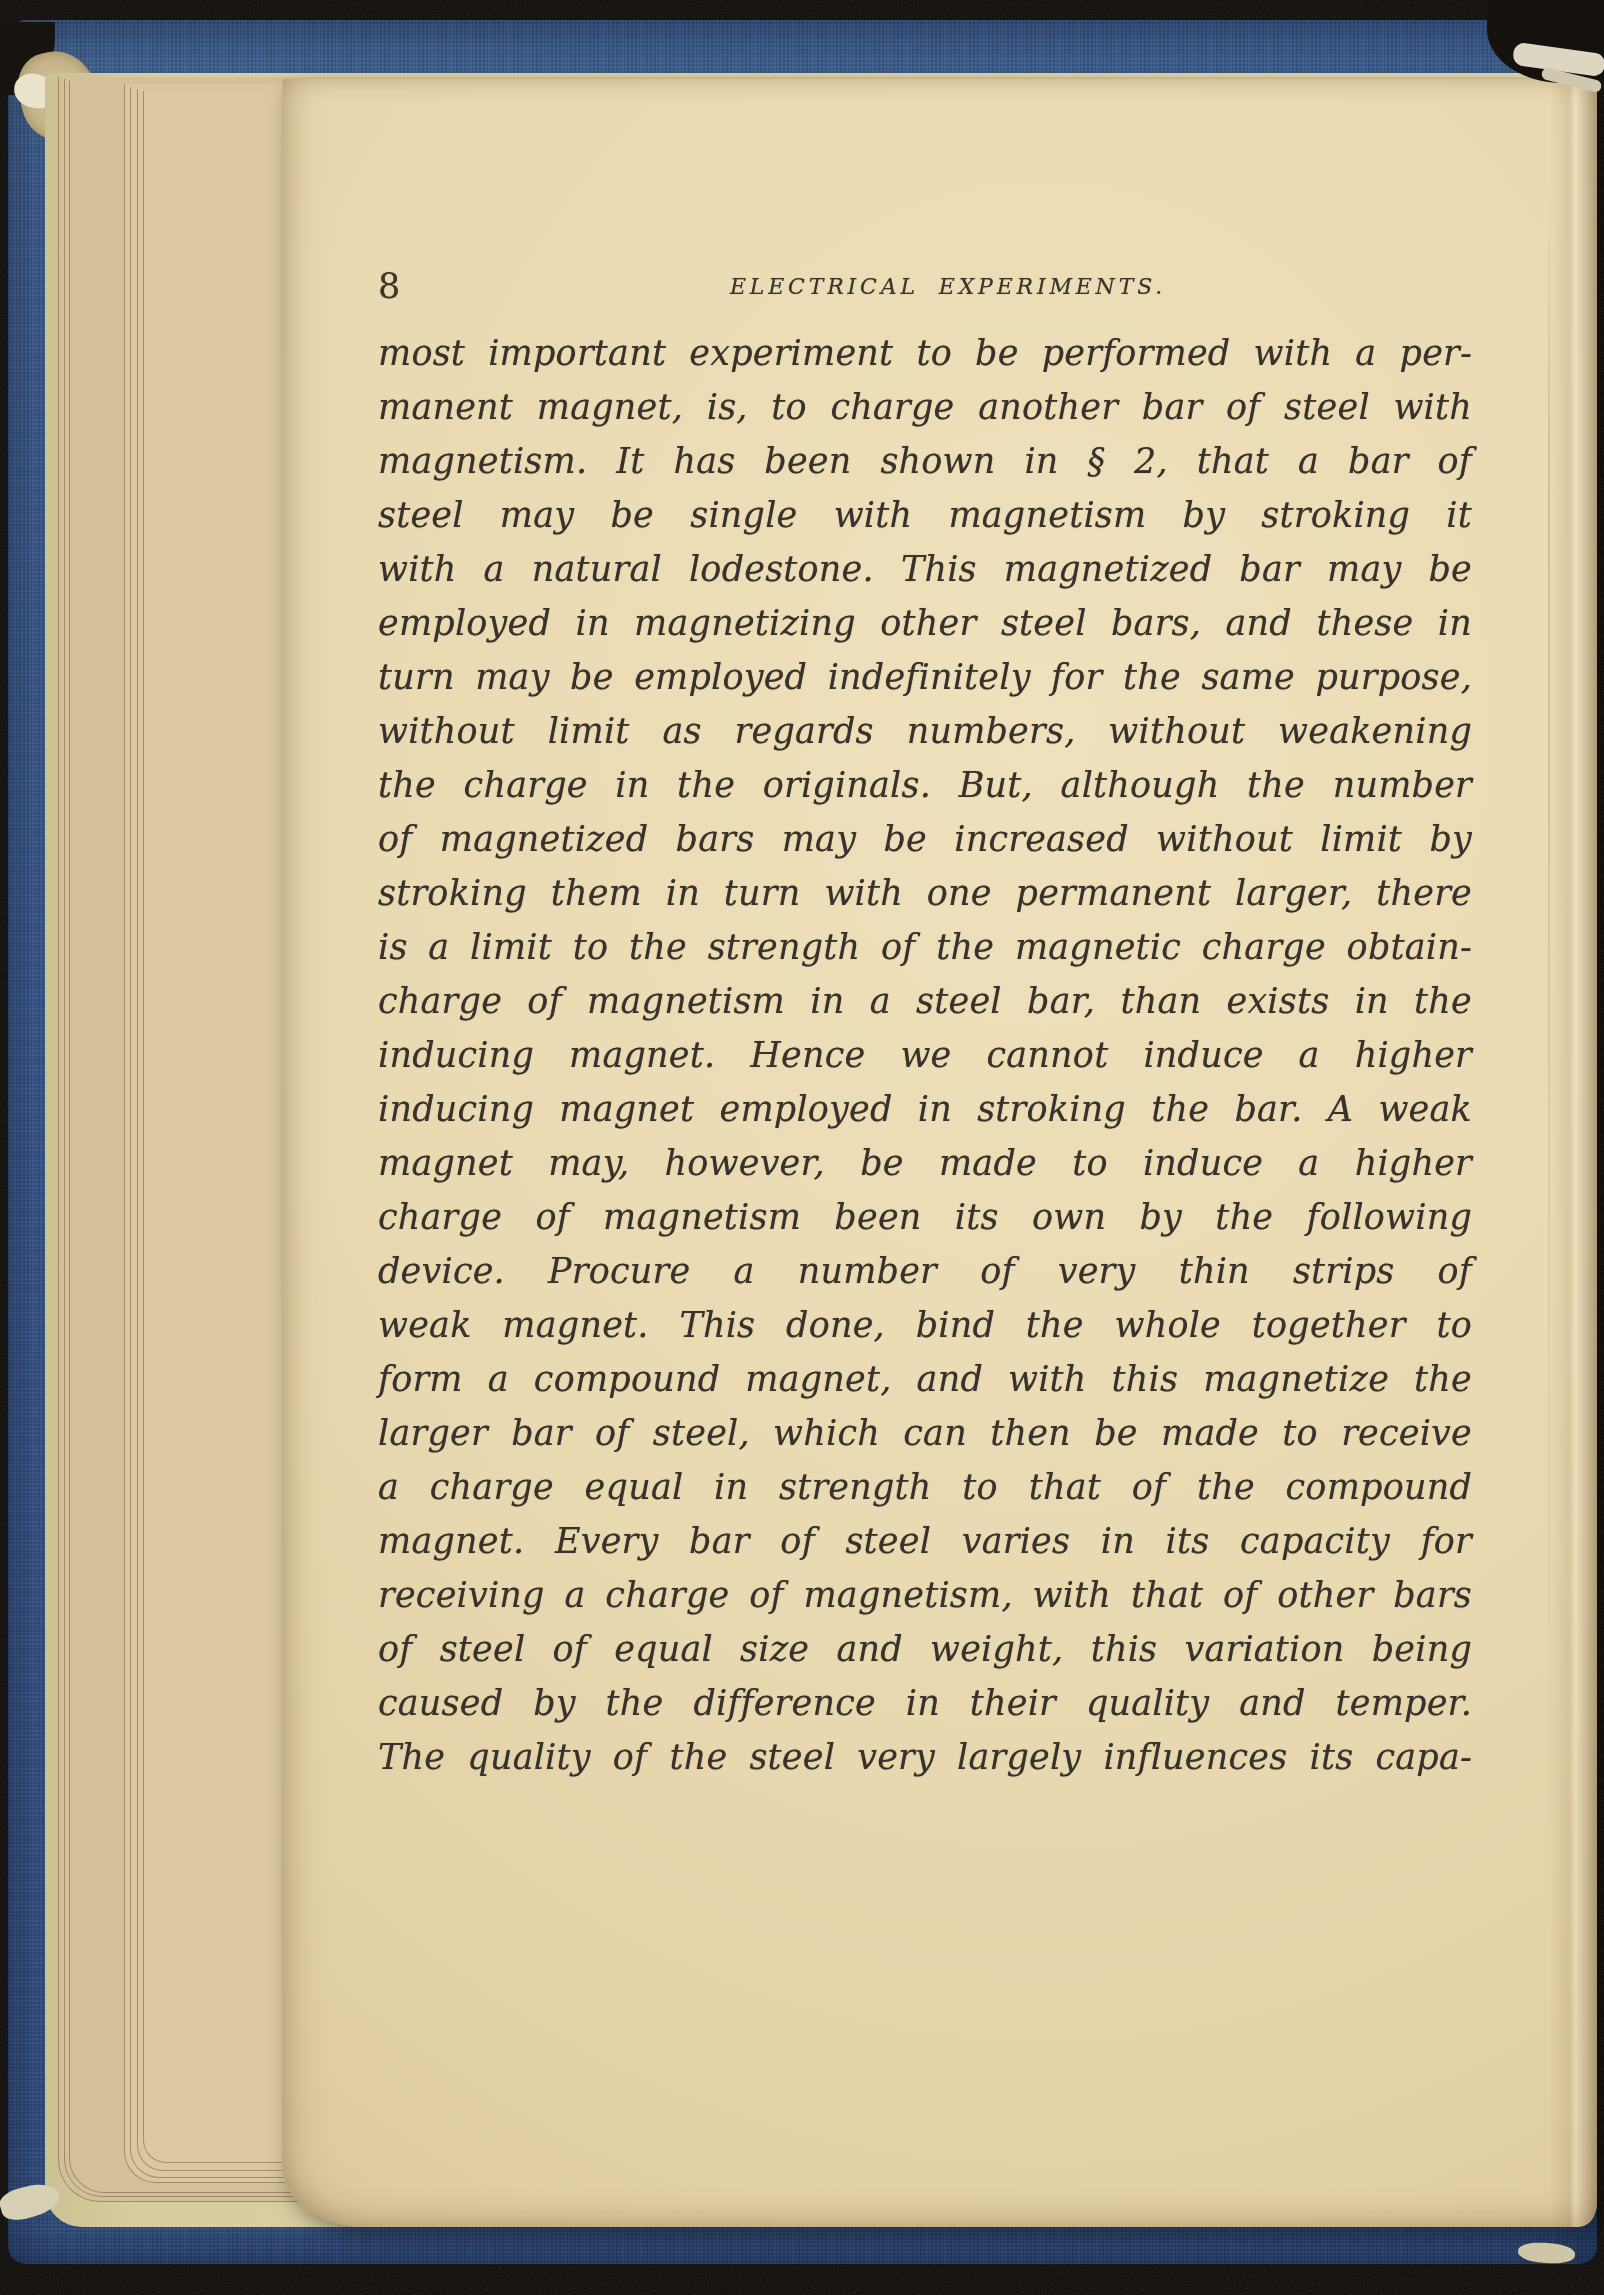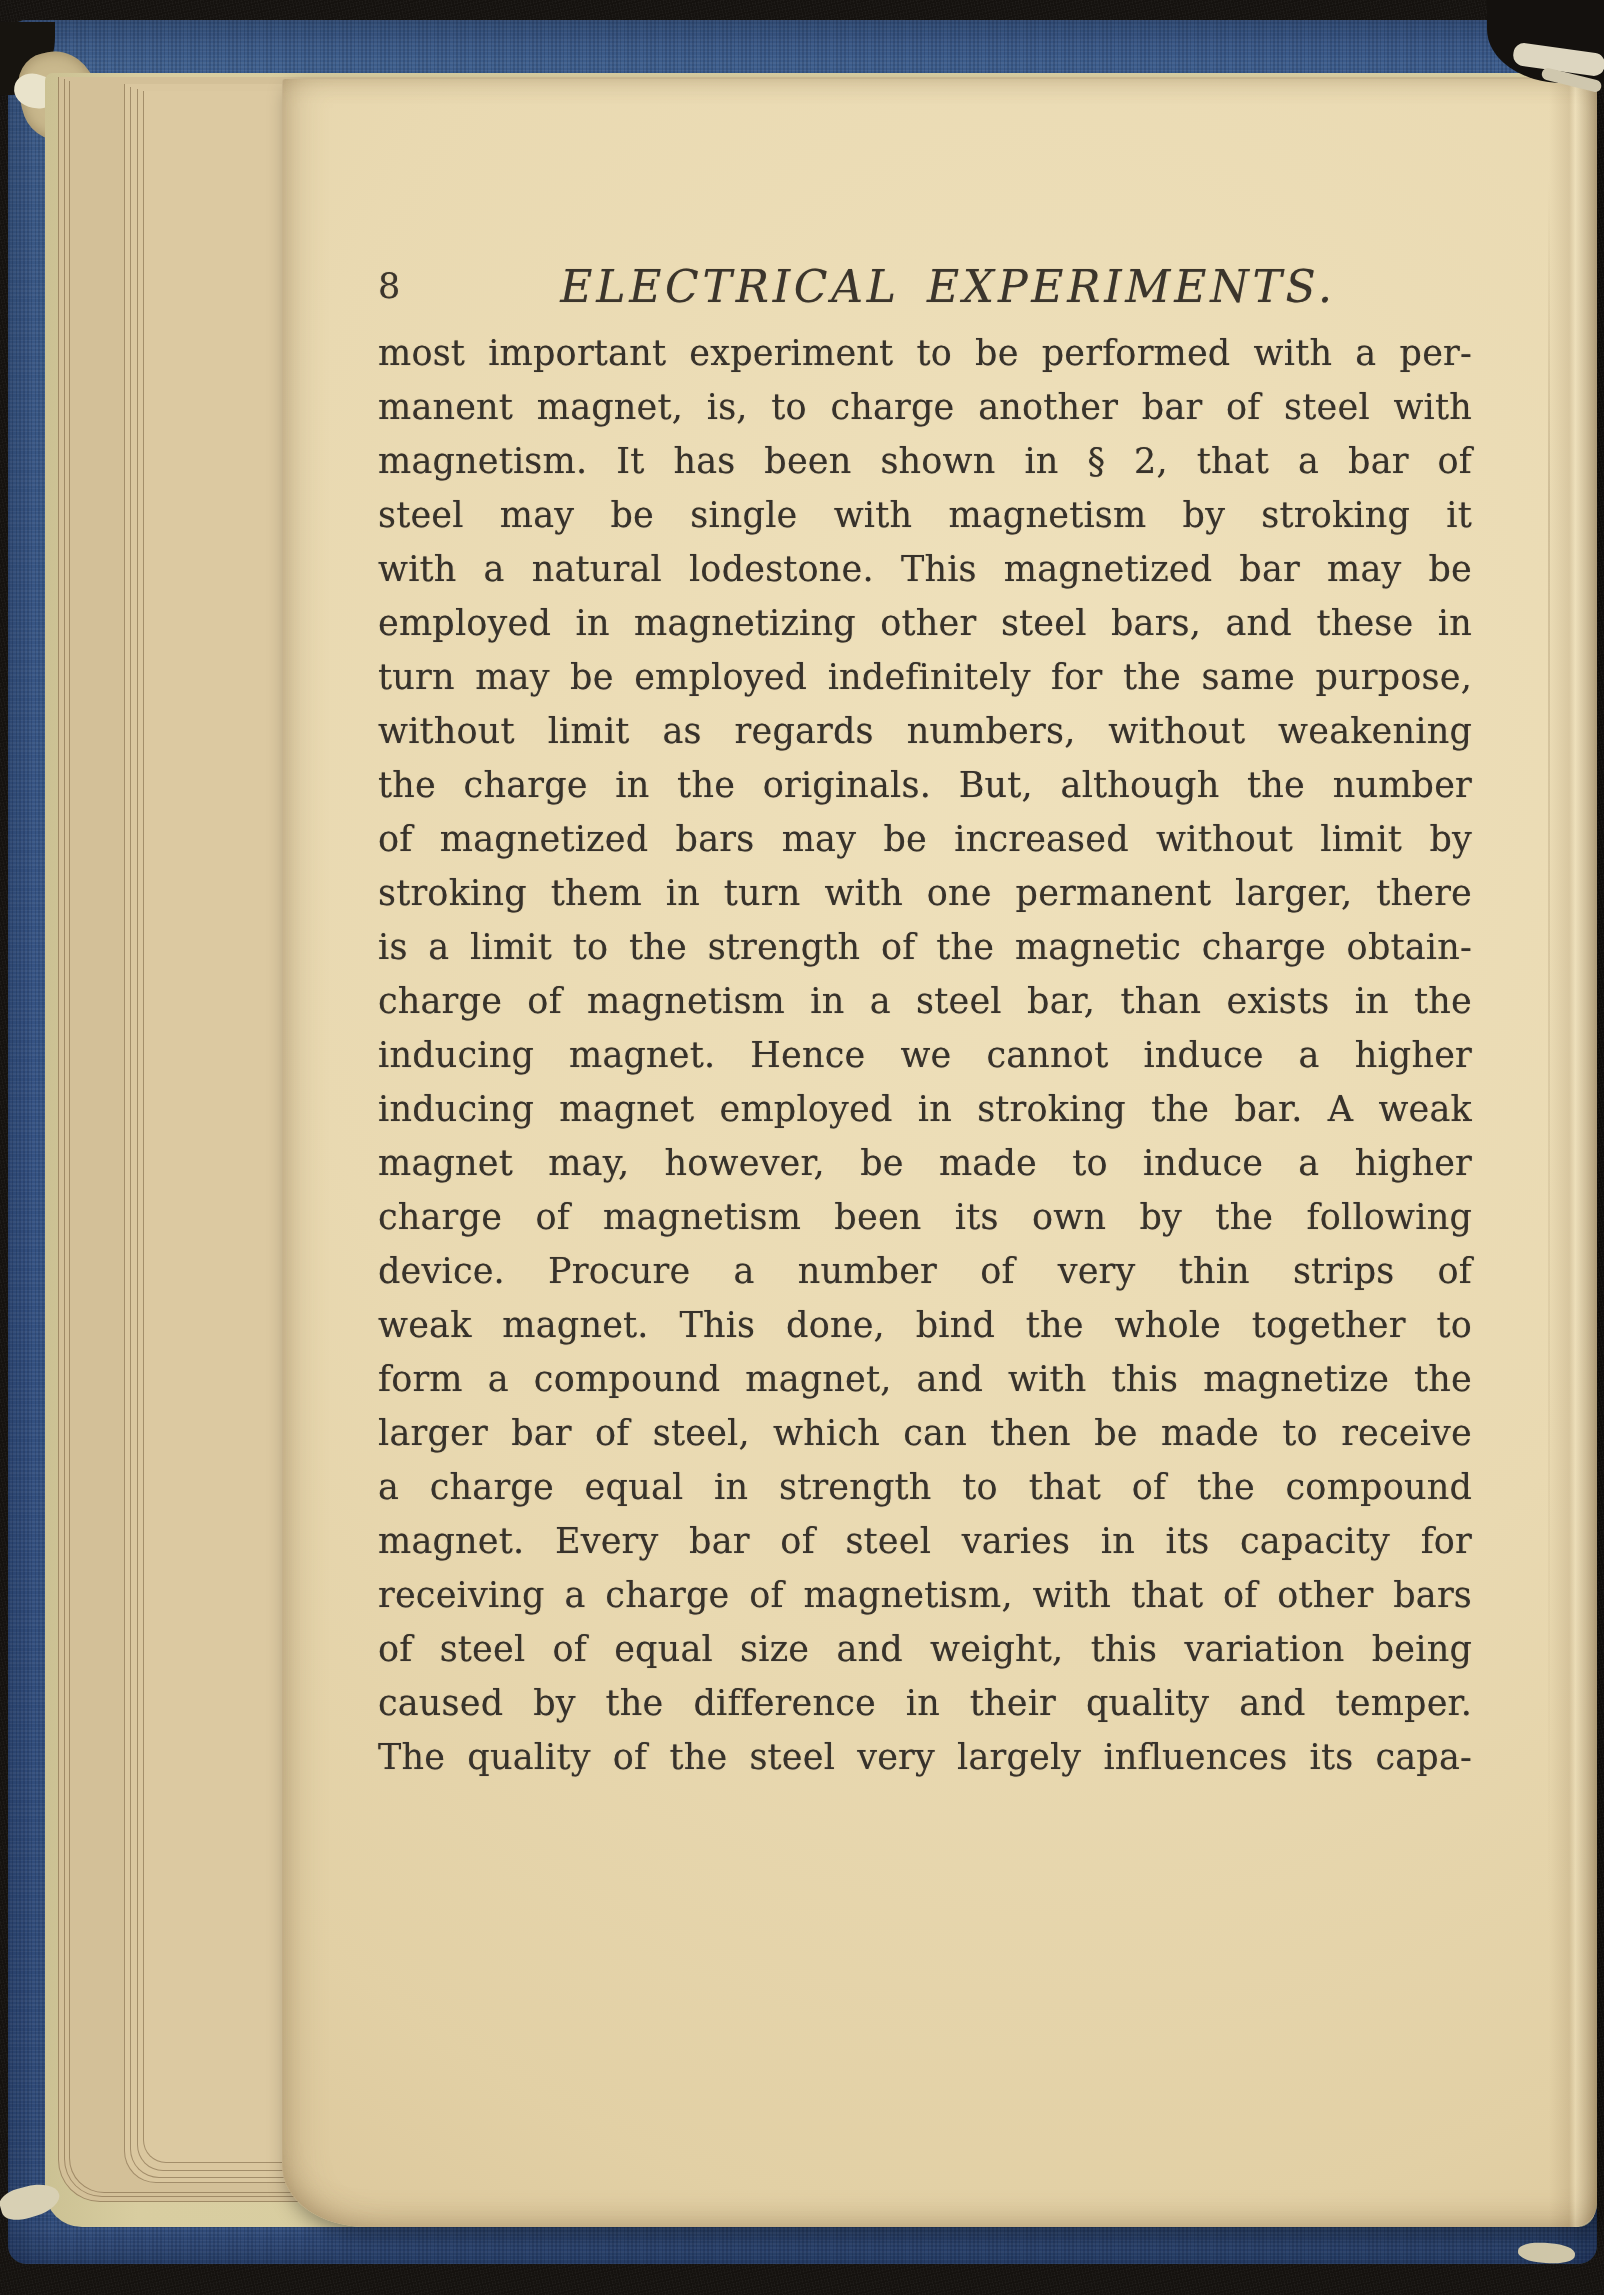--- a/index.html
+++ b/index.html
@@ -55,30 +55,30 @@
     background:linear-gradient(rgba(110,85,50,0), rgba(110,85,50,.22) 18%,
                rgba(110,85,50,.10) 60%, rgba(110,85,50,0));
   }
   .pagenum{
     position:absolute;left:95px;top:184px;
     font-size:35px;line-height:46px;color:#3b352c;
     text-shadow:0 0 0.8px rgba(55,45,35,.5);
   }
   .running-head{
     position:absolute;left:123px;top:186px;width:1084px;text-align:center;
-    font-style:italic;font-size:44px;line-height:43px;letter-spacing:3.8px;word-spacing:9.2px;
+    font-style:italic;font-size:22px;line-height:43px;letter-spacing:3.8px;word-spacing:9.2px;
     color:#3b352c;text-shadow:0 0 0.8px rgba(55,45,35,.5);
   }
   .body-text{position:absolute;left:95px;top:247px;width:1094px;}
   .line{
     height:54px;line-height:54px;font-size:35px;color:#37322b;
     letter-spacing:0.2px;word-spacing:2.3px;
     text-align:justify;text-align-last:justify;
     text-shadow:0 0 0.8px rgba(55,45,35,.55);
-    white-space:nowrap0; overflow:visible;
+    white-space:nowrap0; overflow:visible;font-style:italic;
   }
   .fray{position:absolute;}
   .fray-tl-dark{left:0;top:21.5px;width:55px;height:73px;background:#17140f;border-radius:0 0 80% 0;}
   .fray-tl-tan{left:20px;top:51px;width:77px;height:88px;background:#c9b88d;
     border-radius:45% 60% 55% 50%;transform:rotate(-12deg);box-shadow:inset 0 0 14px rgba(90,70,40,.45);}
   .fray-tl-light{left:14px;top:74px;width:43px;height:34px;background:#e9e3cb;
     border-radius:50% 60% 50% 55%;transform:rotate(10deg);}
   .fray-tr-dark{left:1487px;top:0;width:117px;height:83px;background:#14110e;border-radius:0 0 0 65%;}
   .fray-tr-thread1{left:1513px;top:48px;width:92px;height:23px;background:#ddd6c0;
     border-radius:10.7px;transform:rotate(8deg);}

